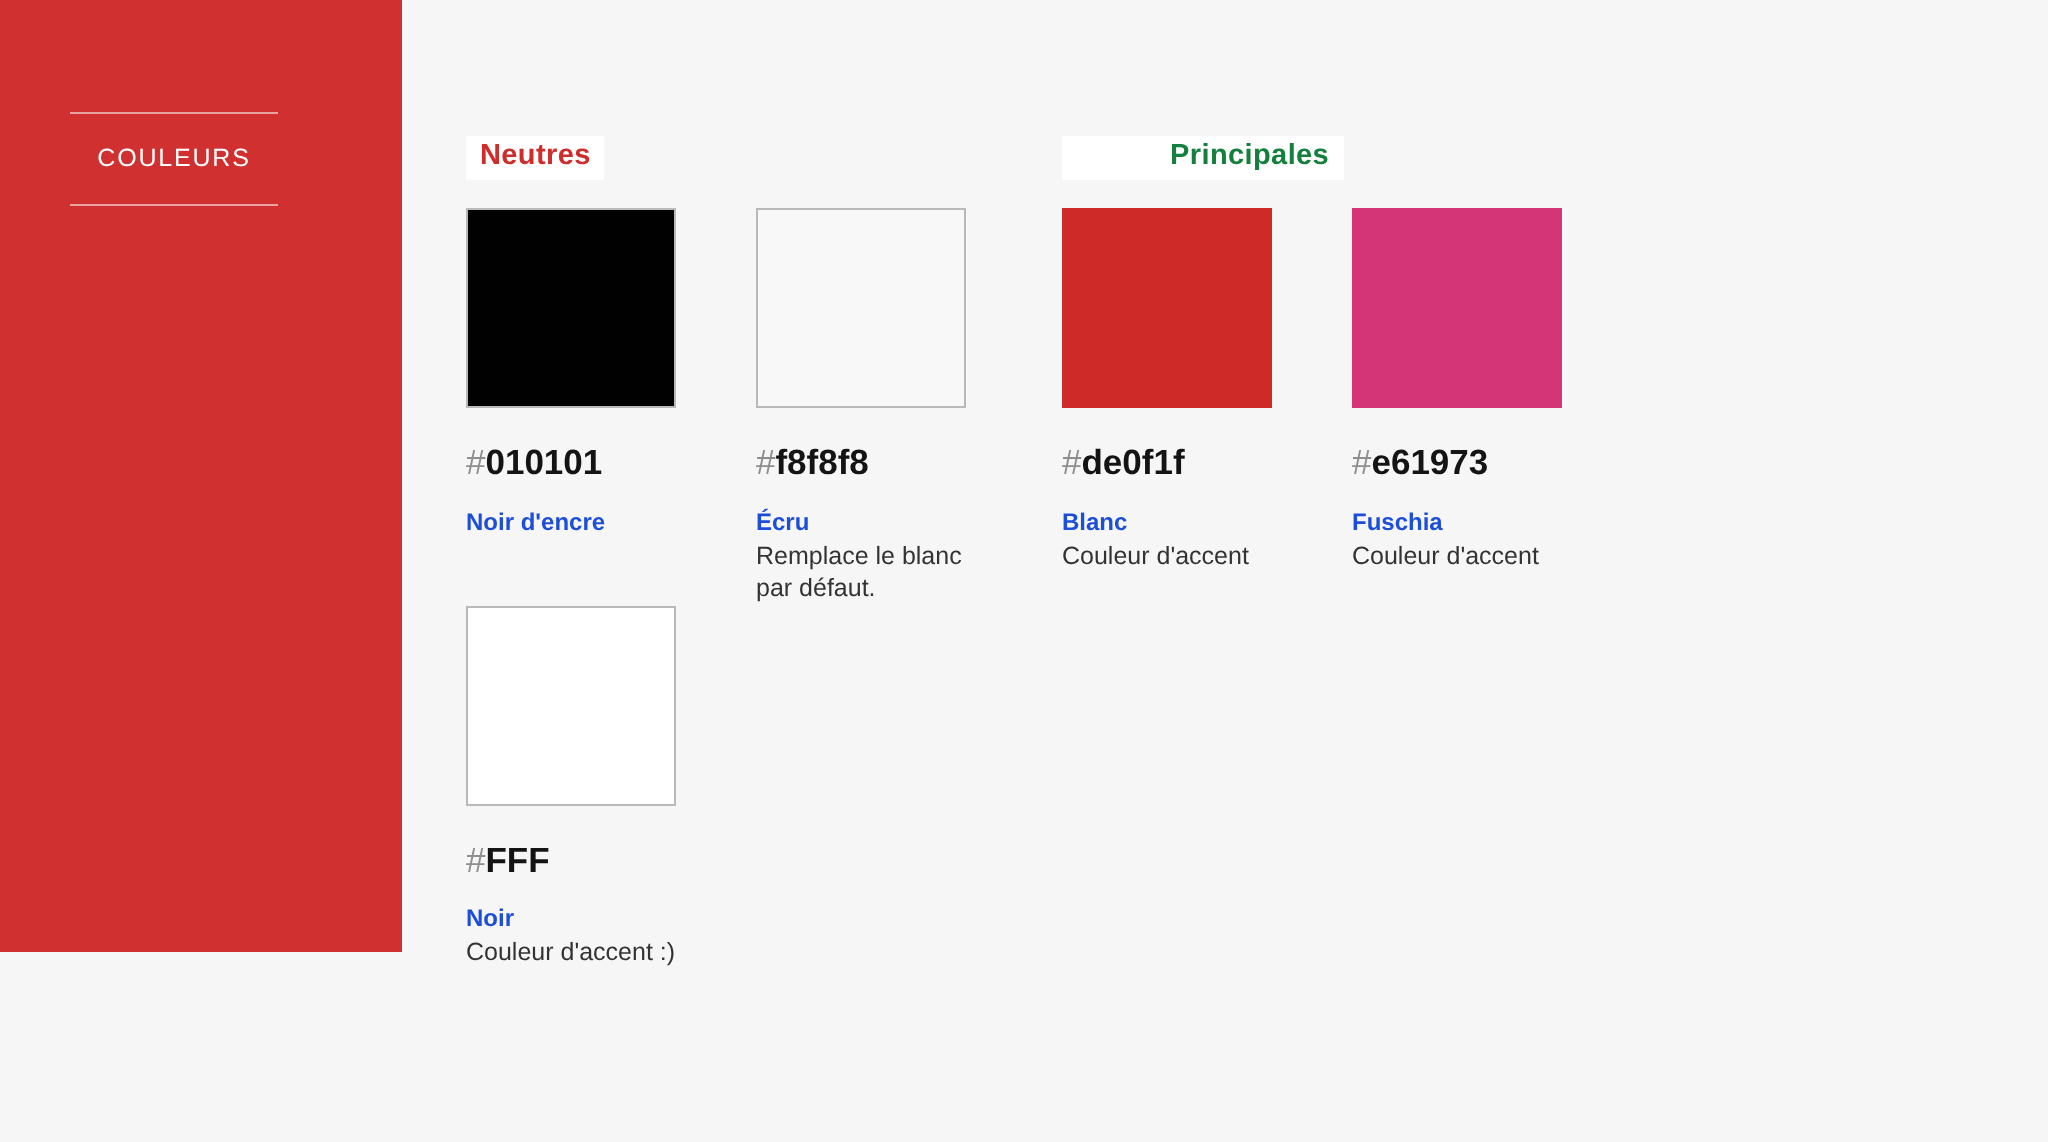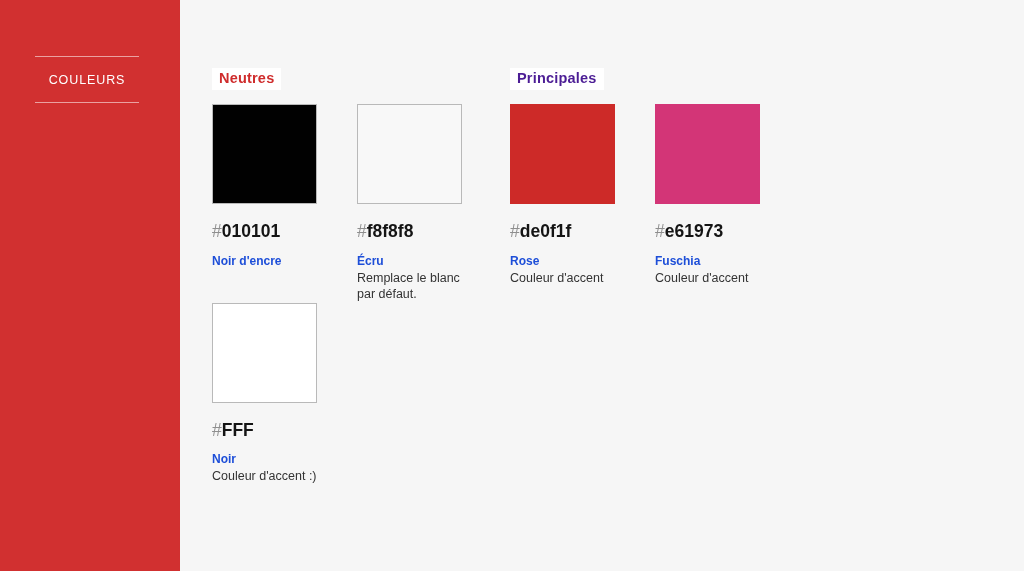--- a/index.html
+++ b/index.html
@@ -18,24 +18,25 @@
     position: relative;
     width: 1024px;
     height: 571px;
     background: #f6f6f6;
     display: flex;
   }
 
   
   .sidebar {
     width: 180px;
-    height: 571px;
+    height: 476px;
     background: #d13030;
     flex: 0 0 180px;
     position: relative;
+    padding-left: 21px;
   }
   .sidebar-nav {
     position: absolute;
     left: 35px;
     top: 56px;
     width: 104px;
   }
   .side-rule {
     height: 1px;
     background: rgba(255,255,255,0.55);
@@ -175,29 +176,29 @@
           <div class="swatch-chip bordered" id="chip-n2" style="background-color: rgb(255, 255, 255);"></div>
           <div class="swatch-hex"><span class="hash">#</span><span>FFF</span></div>
           <div class="swatch-name">Noir</div>
           <div class="swatch-desc">Couleur d'accent :)</div>
         </div>
       </div>
     </section>
 
     <section class="group group-principales">
       <div class="group-title-wrap">
-        <span class="group-title" style="color: #4c1d95;">Principales</span>
+        <span class="group-title" style="color: #15803d; margin-left: 47px;">Principales</span>
       </div>
 
       <div class="swatch-row">
 
         <div class="swatch-cell">
           <div class="swatch-chip" id="chip-p1" style="background-color: rgb(205, 42, 40);"></div>
           <div class="swatch-hex"><span class="hash">#</span><span>de0f1f</span></div>
-          <div class="swatch-name">Rose</div>
+          <div class="swatch-name">Blanc</div>
           <div class="swatch-desc">Couleur d'accent</div>
         </div>
 
         <div class="swatch-cell">
           <div class="swatch-chip" id="chip-p2" style="background-color: rgb(211, 53, 119);"></div>
           <div class="swatch-hex"><span class="hash">#</span><span>e61973</span></div>
           <div class="swatch-name">Fuschia</div>
           <div class="swatch-desc">Couleur d'accent</div>
         </div>
       </div>

